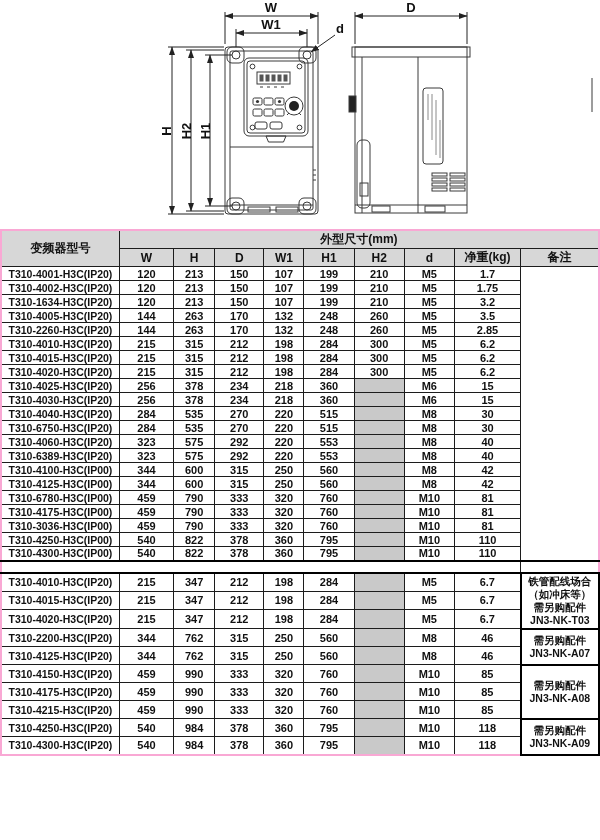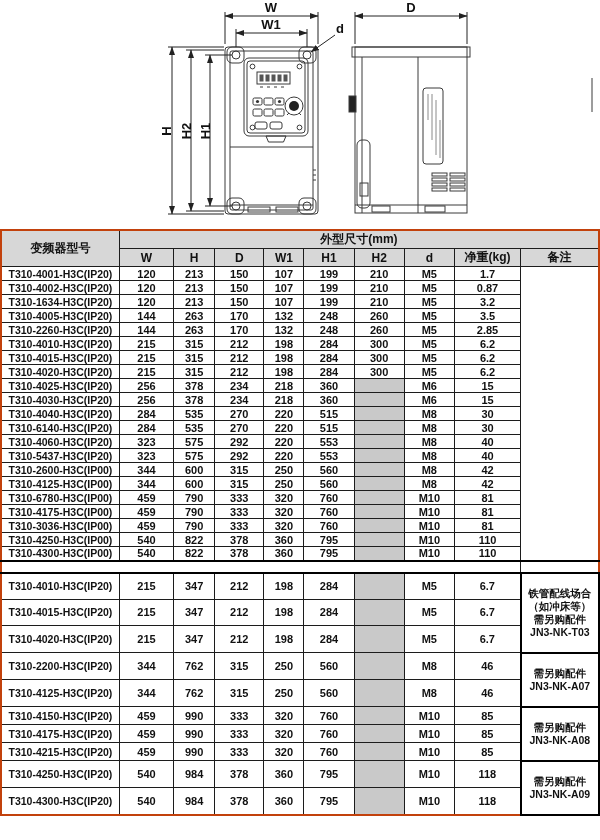--- a/index.html
+++ b/index.html
@@ -1,29 +1,29 @@
 <!DOCTYPE html>
 <html><head>
 <meta charset="utf-8">
 <style>
   *{box-sizing:border-box;margin:0;padding:0}
   html,body{width:600px;background:#fff;font-family:"Liberation Sans","DejaVu Sans",sans-serif;color:#111}
   body{height:840px;overflow:hidden}
   .drawing{position:relative;width:600px;height:229px}
   svg{display:block}
-  table{width:600px;border-collapse:collapse;table-layout:fixed;border:2px solid #c2410c;font-weight:bold}
+  table{width:600px;border-collapse:collapse;table-layout:fixed;border:2px solid #f9a8d4;font-weight:bold}
   th,td{border:1px solid #1c1c1c;text-align:center;vertical-align:middle;padding:0;font-size:11px;overflow:hidden;white-space:nowrap}
   thead th{background:#d7d7d7;font-size:12px;height:17px}
   tbody tr{height:14px}
   td.model{font-size:10.5px}
   td.gray{background:#c9c9c9}
   tr.sep{height:12px}
   tr.sep td{border-top:2px solid #000;border-bottom:2px solid #000}
   tr.tall{height:26px}
-  td.remark{border:2px solid #000;font-size:10.5px;line-height:13px;white-space:normal;padding:13px 0}
+  td.remark{border:2px solid #000;font-size:10.5px;line-height:13px;white-space:normal;padding:1px 0}
   td.remark-empty{background:#fff}
   tr.s2{height:18px}
 </style>
 </head>
 <body>
 
 <div class="drawing">
 <svg width="600" height="229" viewBox="0 0 600 229">
   <defs>
     <marker id="ar" markerWidth="9" markerHeight="8" refX="8" refY="3.5" orient="auto-start-reverse">
@@ -209,21 +209,21 @@
       </tr>
       <tr class="s1">
         <td class="model">T310-4002-H3C(IP20)</td>
         <td>120</td>
         <td>213</td>
         <td>150</td>
         <td>107</td>
         <td>199</td>
         <td>210</td>
         <td>M5</td>
-        <td>0.87</td>
+        <td>1.75</td>
       </tr>
       <tr class="s1">
         <td class="model">T310-1634-H3C(IP20)</td>
         <td>120</td>
         <td>213</td>
         <td>150</td>
         <td>107</td>
         <td>199</td>
         <td>210</td>
         <td>M5</td>
@@ -311,21 +311,21 @@
         <td>284</td>
         <td>535</td>
         <td>270</td>
         <td>220</td>
         <td>515</td>
         <td class="gray"></td>
         <td>M8</td>
         <td>30</td>
       </tr>
       <tr class="s1">
-        <td class="model">T310-6140-H3C(IP20)</td>
+        <td class="model">T310-6750-H3C(IP20)</td>
         <td>284</td>
         <td>535</td>
         <td>270</td>
         <td>220</td>
         <td>515</td>
         <td class="gray"></td>
         <td>M8</td>
         <td>30</td>
       </tr>
       <tr class="s1">
@@ -333,32 +333,32 @@
         <td>323</td>
         <td>575</td>
         <td>292</td>
         <td>220</td>
         <td>553</td>
         <td class="gray"></td>
         <td>M8</td>
         <td>40</td>
       </tr>
       <tr class="s1">
-        <td class="model">T310-5437-H3C(IP20)</td>
+        <td class="model">T310-6389-H3C(IP20)</td>
         <td>323</td>
         <td>575</td>
         <td>292</td>
         <td>220</td>
         <td>553</td>
         <td class="gray"></td>
         <td>M8</td>
         <td>40</td>
       </tr>
       <tr class="s1">
-        <td class="model">T310-2600-H3C(IP00)</td>
+        <td class="model">T310-4100-H3C(IP00)</td>
         <td>344</td>
         <td>600</td>
         <td>315</td>
         <td>250</td>
         <td>560</td>
         <td class="gray"></td>
         <td>M8</td>
         <td>42</td>
       </tr>
       <tr class="s1">

